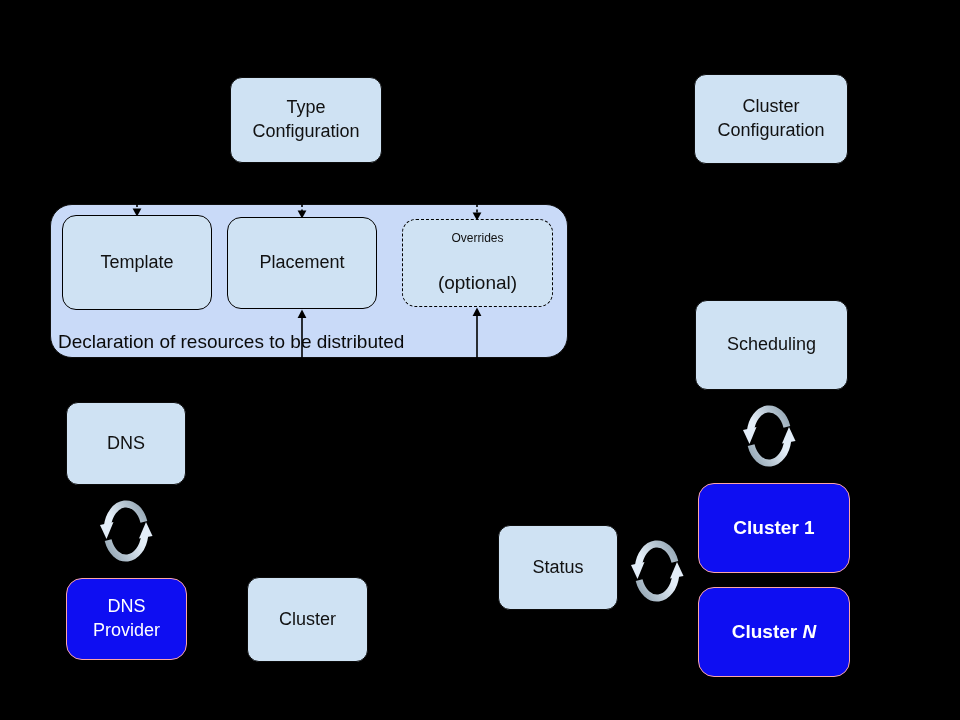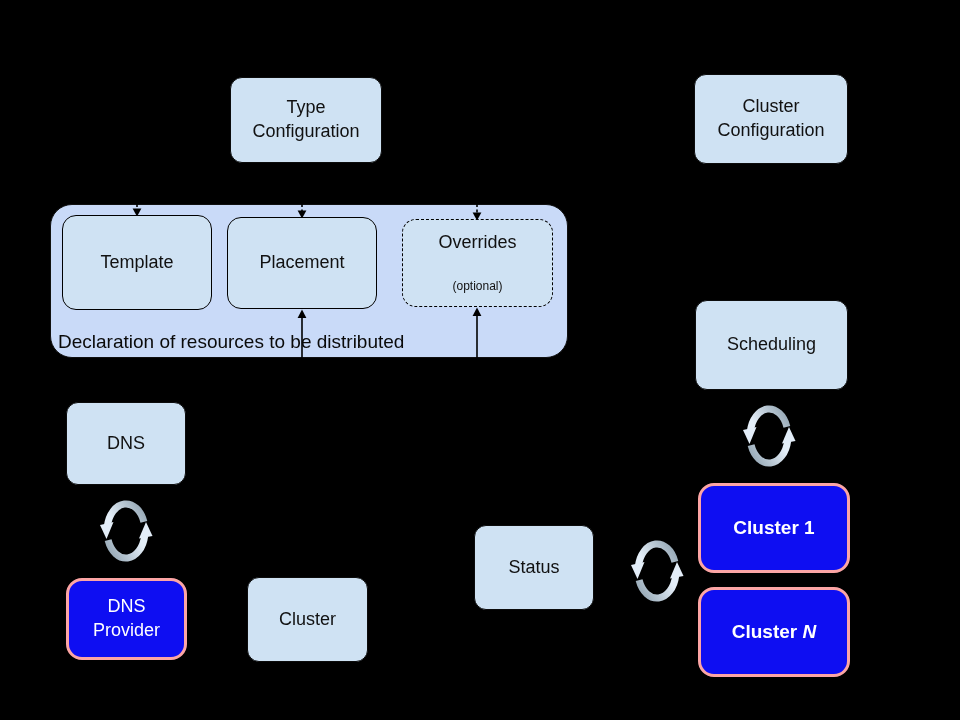--- a/index.html
+++ b/index.html
@@ -6,33 +6,33 @@
   .stage{
     position:relative;width:928px;height:720px;background:#000;overflow:hidden;
     font-family:"Liberation Sans", sans-serif;color:#111;
   }
   .node{
     position:absolute;box-sizing:border-box;display:flex;align-items:center;justify-content:center;
     text-align:center;font-size:18px;line-height:1.32;white-space:pre-line;
   }
   .light{background:#cfe2f3;border:1px solid #0c0c0c;border-radius:12px;}
   .inner{background:#cfe2f3;border:1.4px solid #000;border-radius:14px;z-index:2;}
-  .blue{background:#0e0ef2;border:3px solid #fca5a5;border-radius:16px;color:#fff;}
+  .blue{background:#0e0ef2;border:1px solid #fca5a5;border-radius:16px;color:#fff;}
   .bold{font-weight:bold;font-size:19px;}
   .container-box{
     position:absolute;left:50px;top:204px;width:518px;height:154px;
     background:#c9daf8;border:1px solid #101010;border-radius:22px;box-sizing:border-box;z-index:0;
   }
   .arrows-svg{position:absolute;left:50px;top:204px;width:518px;height:154px;z-index:1;pointer-events:none;}
   .caption{
     position:absolute;left:58px;top:331px;z-index:2;font-size:19px;color:#0a0a0a;white-space:nowrap;
   }
   .sync{position:absolute;width:56px;height:76px;z-index:1;}
-  .sub{font-size:12px;display:block;}
-  .main-lbl{font-size:18px;display:block;}
+  .sub{font-size:19px;display:block;}
+  .main-lbl{font-size:12px;display:block;}
   .ital{font-style:italic;}
   .lblwrap{width:100%;}
 </style>
 </head>
 <body>
 
 <div class="stage">
 
   <svg width="0" height="0" style="position:absolute" aria-hidden="true">
     <defs>
@@ -116,21 +116,21 @@
     <span>Scheduling</span>
   </div>
 
   <svg class="sync" viewBox="0 0 56 76" style="left:741px;top:398px">
     <path d="M 45.9 28.8 A 19 27 0 0 0 9.3 33.3" stroke="url(#syncGradTop)" stroke-width="7" fill="none"></path>
     <polygon points="2,32 15.5,29 8.5,46" fill="#e3edf8"></polygon>
     <path d="M 10.1 47.2 A 19 27 0 0 0 46.7 42.7" stroke="url(#syncGradBot)" stroke-width="7" fill="none"></path>
     <polygon points="41,45.5 54.5,43 48,29" fill="#e3edf8"></polygon>
   </svg>
 
-  <div class="node light" style="left:474px;top:525px;width:120px;height:85px">
+  <div class="node light" style="left:498px;top:525px;width:120px;height:85px">
     <span>Status</span>
   </div>
 
   <svg class="sync" viewBox="0 0 56 76" style="left:629px;top:533px">
     <path d="M 45.9 28.8 A 19 27 0 0 0 9.3 33.3" stroke="url(#syncGradTop)" stroke-width="7" fill="none"></path>
     <polygon points="2,32 15.5,29 8.5,46" fill="#e3edf8"></polygon>
     <path d="M 10.1 47.2 A 19 27 0 0 0 46.7 42.7" stroke="url(#syncGradBot)" stroke-width="7" fill="none"></path>
     <polygon points="41,45.5 54.5,43 48,29" fill="#e3edf8"></polygon>
   </svg>
 

